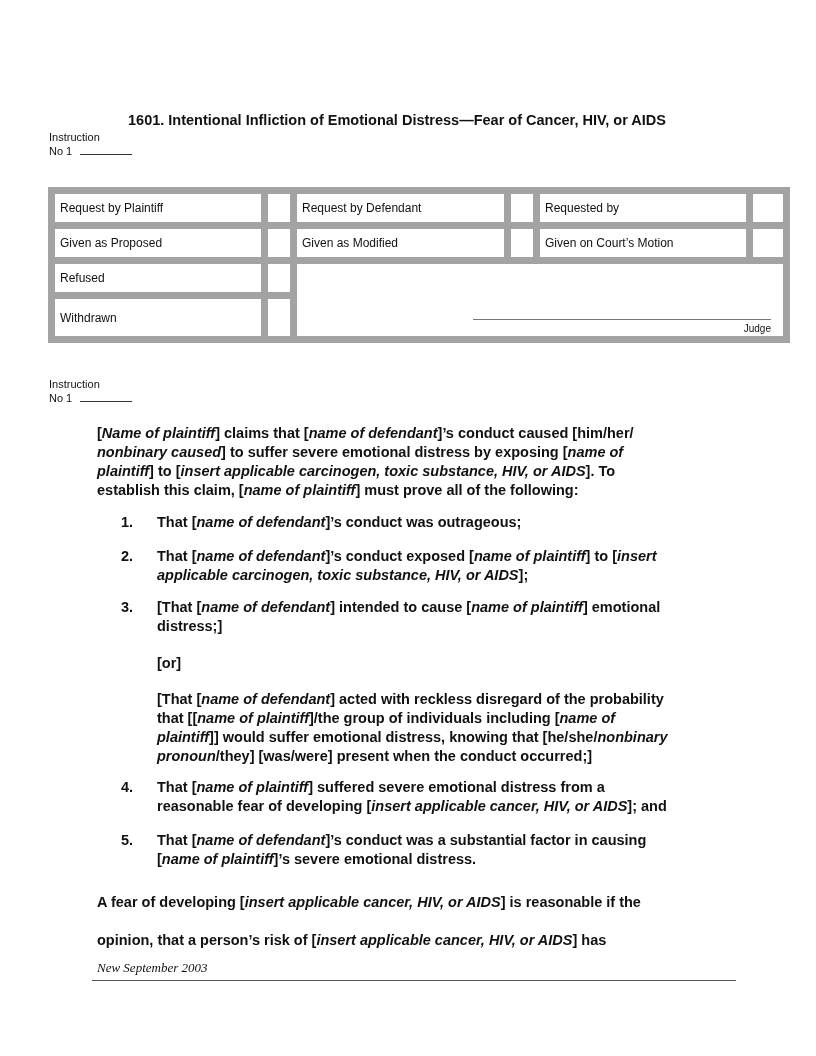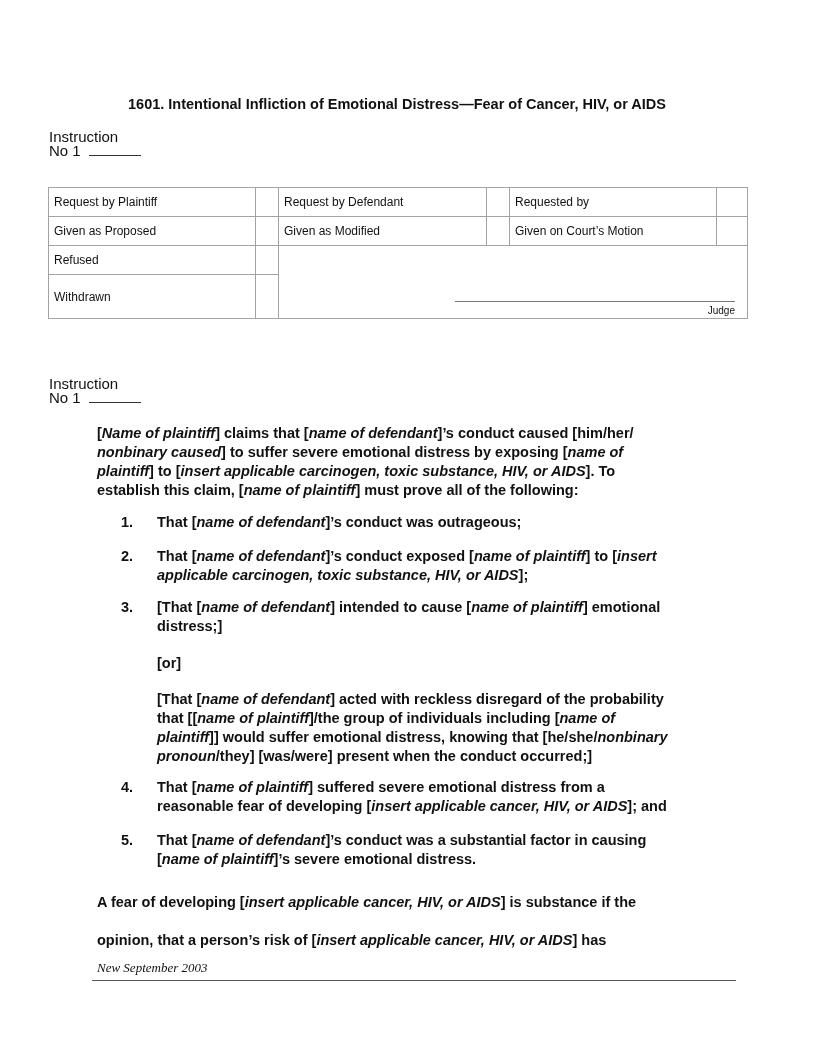--- a/index.html
+++ b/index.html
@@ -1,23 +1,23 @@
 <!DOCTYPE html>
 <html><head>
 <meta charset="utf-8">
 <style>
   html, body { margin:0; padding:0; background:#ffffff; }
   body { width:816px; height:1056px; position:relative; overflow:hidden; color:#111; font-family:"Liberation Sans", sans-serif; }
   .abs { position:absolute; }
   .title { left:0; width:816px; top:96px; text-align:center; font-weight:bold; font-size:14.5px; padding-left:0; }
-  .title span { display:inline-block; margin-left:-22px; }
-  .instr { font-size:15px; line-height:14px; left:49px; }
+  .title span { display:inline-block; margin-left:-22px;margin-top:16px; }
+  .instr { font-size:11px; line-height:14px; left:49px; }
   .instr .blank { display:inline-block; width:52px; border-bottom:1px solid #333; margin-left:8px; height:10px; vertical-align:baseline; }
   table.form { position:absolute; left:48px; top:187px; border-collapse:collapse; font-size:12px; }
-  table.form td { border:1px solid #a3a3a3; padding:0 5px; height:28px; vertical-align:middle; }
+  table.form td { border:7px solid #a3a3a3; padding:0 5px; height:28px; vertical-align:middle; }
   table.form td.box { width:22px; padding:0; }
   .judge-cell { position:relative; }
   .judge-line { position:absolute; left:176px; right:12px; bottom:16px; border-top:1px solid #777; }
   .judge-label { position:absolute; right:12px; bottom:2px; font-size:10px;margin-left:16px; }
   .body { left:97px; width:640px; font-weight:bold; font-size:14.5px; line-height:19px; }
   .body i { font-style:italic; }
   .item { position:absolute; left:121px; width:620px; font-weight:bold; font-size:14.5px; line-height:19px; }
   .item .num { position:absolute; left:0; top:0; }
   .item .txt { position:absolute; left:36px; width:580px; }
   .rule { left:92px; width:644px; top:980px; border-top:1px solid #555; }
@@ -105,19 +105,19 @@
   <span class="num">4.</span>
   <span class="txt"><span>That [</span><i>name of plaintiff</i><span>] suffered severe emotional distress from a</span><br><span>reasonable fear of developing [</span><i>insert applicable cancer, HIV, or AIDS</i><span>]; and</span></span>
 </div>
 
 <div class="item" style="top:831px;">
   <span class="num">5.</span>
   <span class="txt"><span>That [</span><i>name of defendant</i><span>]’s conduct was a substantial factor in causing</span><br><span>[</span><i>name of plaintiff</i><span>]’s severe emotional distress.</span></span>
 </div>
 
 <div class="abs body" style="top:893px;">
-  <span>A fear of developing [</span><i>insert applicable cancer, HIV, or AIDS</i><span>] is substance if the</span><br>
+  <span>A fear of developing [</span><i>insert applicable cancer, HIV, or AIDS</i><span>] is reasonable if the</span><br>
   <br>
   <span>opinion, that a person’s risk of [</span><i>insert applicable cancer, HIV, or AIDS</i><span>] has</span><br>
 </div>
 
 <div class="abs rule"></div>
 <div class="abs footer">New September 2003</div>
 
 </body></html>

